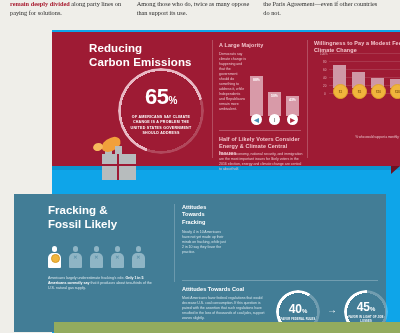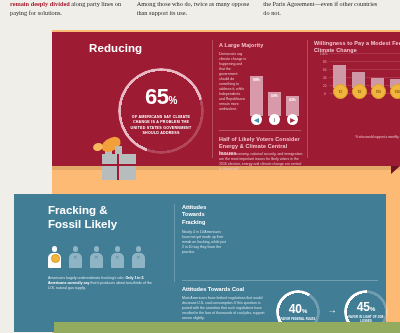--- a/index.html
+++ b/index.html
@@ -2,21 +2,21 @@
 <html><head>
 <meta charset="utf-8">
 <style>
   html,body{margin:0;padding:0;}
   body{
     width:400px;height:333px;overflow:hidden;
     background:#efeee9;
     font-family:"Liberation Sans", sans-serif;
     -webkit-font-smoothing:antialiased;
   }
-  .page{position:relative;width:400px;height:333px;background:#fdba74;}
+  .page{position:relative;width:400px;height:333px;background:#0ea5e9;}
 
   
   .intro{
     position:absolute;left:0;top:0;width:400px;height:30px;
     background:#efeee9;
     display:flex;gap:0;
     padding:0 10px;box-sizing:border-box;
   }
   .intro-col{
     flex:1;font-family:"Liberation Serif",serif;
@@ -204,20 +204,21 @@
     </div>
   </div>
 
   <div class="leftrail"></div>
 
   <div class="panel-red">
     <div class="shadowbar"></div>
 
     <div class="red-title">
       <div>Reducing</div>
+      <div>Carbon Emissions</div>
     </div>
 
     <div class="donut65"></div>
     <div class="donut65-txt">
       <div class="donut65-num"><span>65</span><small>%</small></div>
       <div class="donut65-sub">OF AMERICANS SAY CLIMATE CHANGE IS A PROBLEM THE UNITED STATES GOVERNMENT SHOULD ADDRESS</div>
     </div>
 
     <div class="factory">
       <div class="fx-stackL">

